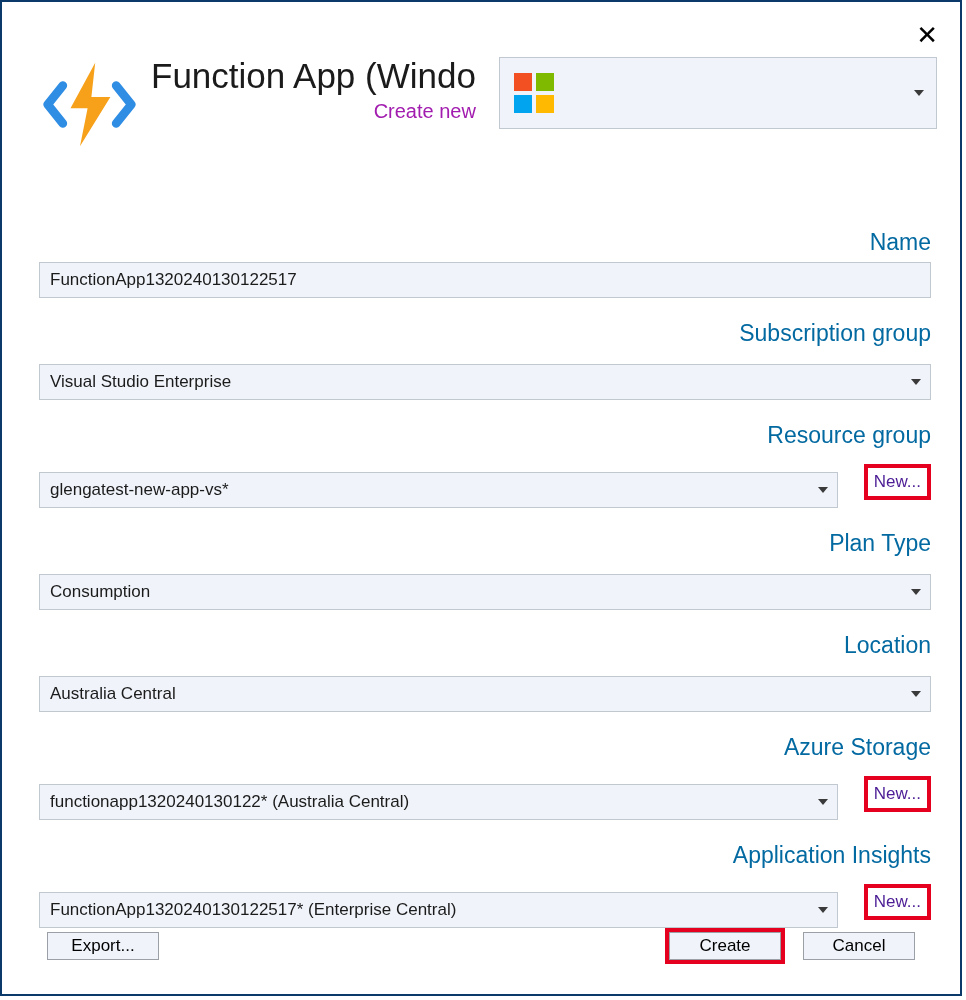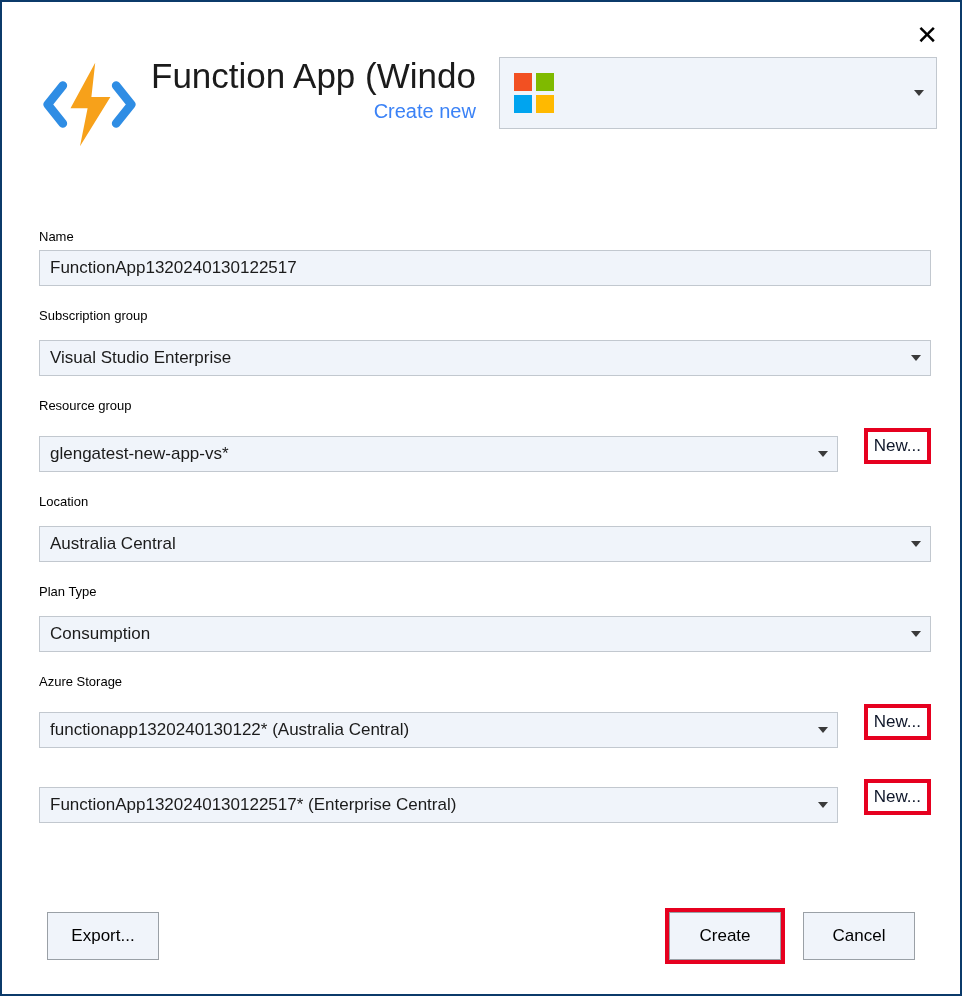--- a/index.html
+++ b/index.html
@@ -46,21 +46,21 @@
   .hdr-text { margin-left: 14px; }
   .hdr-title {
     font-size: 35px;
     font-weight: 400;
     color: #1b1b1b;
     line-height: 1.1;
     white-space: nowrap;
   }
   .hdr-sub {
     font-size: 20px;
-    color: #3b82f6;
+    color: #a21caf;
     margin-top: 4px;
   }
 
   
   .acct {
     position: absolute;
     left: 497px;
     top: 55px;
     width: 438px;
     height: 72px;
@@ -82,23 +82,24 @@
 
   
   .form {
     position: absolute;
     left: 37px;
     top: 227px;
     width: 892px;
   }
   .field { margin-bottom: 22px; }
   .field-label {
-    font-size: 13px;
-    color: #000000;
+    font-size: 23px;
+    color: #0369a1;
     margin-bottom: 6px;
+    text-align: right;
   }
   .text-input, .combo {
     width: 100%;
     height: 36px;
     border: 1px solid #c2c8cf;
     background: #f0f4fa;
     padding: 16px 10px;
     font-family: inherit;
     font-size: 17px;
     color: #1b1b1b;
@@ -129,21 +130,21 @@
     top: 50%;
     transform: translateY(-50%);
     width: 0; height: 0;
     border-left: 5px solid transparent;
     border-right: 5px solid transparent;
     border-top: 6px solid #3a3a3a;
     pointer-events: none;
   }
   .new-link {
     margin-left: 14px;
-    color: #0f172a;
+    color: #4c1d95;
     font-size: 17px;
     cursor: pointer;
     white-space: nowrap;
   }
 
   .highlight-box {
     border: 4px solid #e6001f;
     padding: 4px 6px;
     margin-left: 8px;
     display: inline-block;
@@ -156,21 +157,21 @@
   
   .btnbar {
     position: absolute;
     left: 45px;
     bottom: 30px;
     right: 45px;
     display: flex;
     align-items: center;
   }
   .btn {
-    height: 48px;
+    height: 28px;
     min-width: 112px;
     border: 1px solid #9aa0a6;
     background: #f0f4fa;
     font-family: inherit;
     font-size: 17px;
     padding: 0 16px;
     cursor: pointer;
   }
   .spacer { flex: 1; }
 </style>
@@ -231,34 +232,34 @@
           </div>
           <span class="combo-caret"></span>
         </div>
         <span class="highlight-box">
           <span class="new-link" style="margin-left:0">New...</span>
         </span>
       </div>
     </div>
 
     <div class="field">
+      <div class="field-label">Plan Type</div>
+      <div class="combo-wrap">
+        <div class="combo">
+          <span>Consumption</span>
+        </div>
+        <span class="combo-caret"></span>
+      </div>
+    </div>
+
+    <div class="field">
       <div class="field-label">Location</div>
       <div class="combo-wrap">
         <div class="combo">
           <span>Australia Central</span>
-        </div>
-        <span class="combo-caret"></span>
-      </div>
-    </div>
-
-    <div class="field">
-      <div class="field-label">Plan Type</div>
-      <div class="combo-wrap">
-        <div class="combo">
-          <span>Consumption</span>
         </div>
         <span class="combo-caret"></span>
       </div>
     </div>
 
     <div class="field">
       <div class="field-label">Azure Storage</div>
       <div class="row">
         <div class="combo-wrap">
           <div class="combo">
@@ -266,20 +267,21 @@
           </div>
           <span class="combo-caret"></span>
         </div>
         <span class="highlight-box">
           <span class="new-link" style="margin-left:0">New...</span>
         </span>
       </div>
     </div>
 
     <div class="field">
+      <div class="field-label">Application Insights</div>
       <div class="row">
         <div class="combo-wrap">
           <div class="combo">
             <span>FunctionApp1320240130122517* (Enterprise Central)</span>
           </div>
           <span class="combo-caret"></span>
         </div>
         <span class="highlight-box">
           <span class="new-link" style="margin-left:0">New...</span>
         </span>

